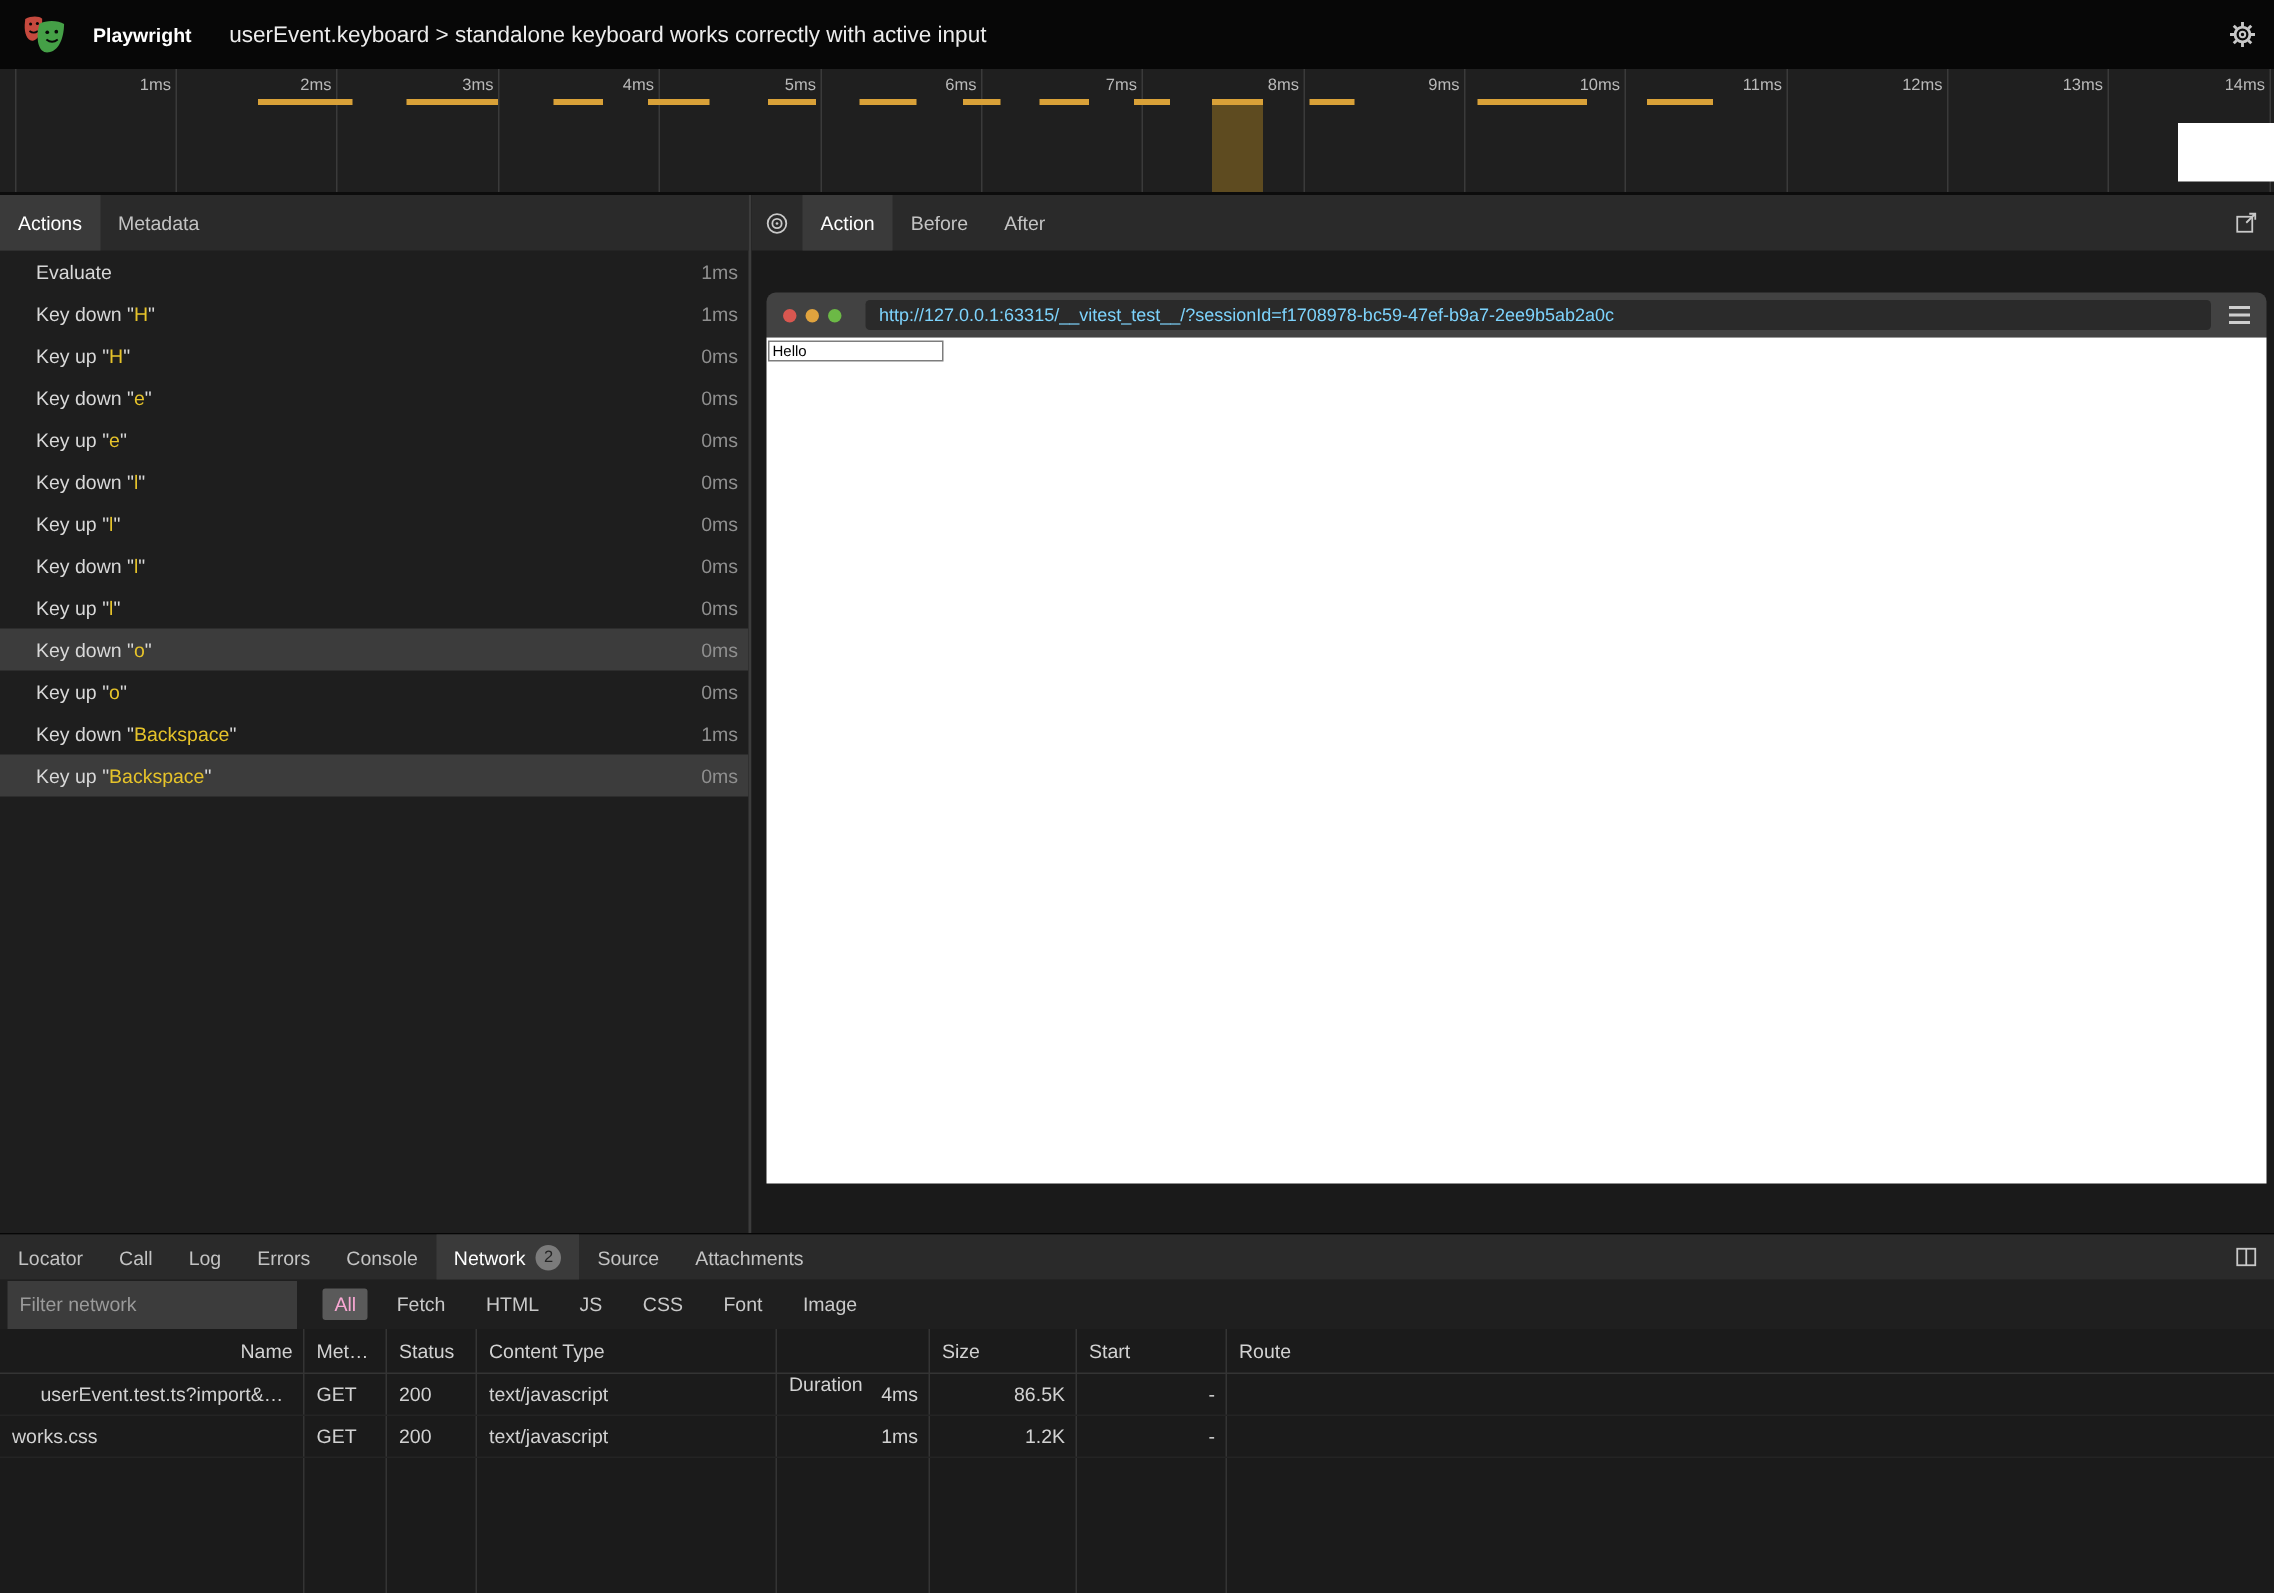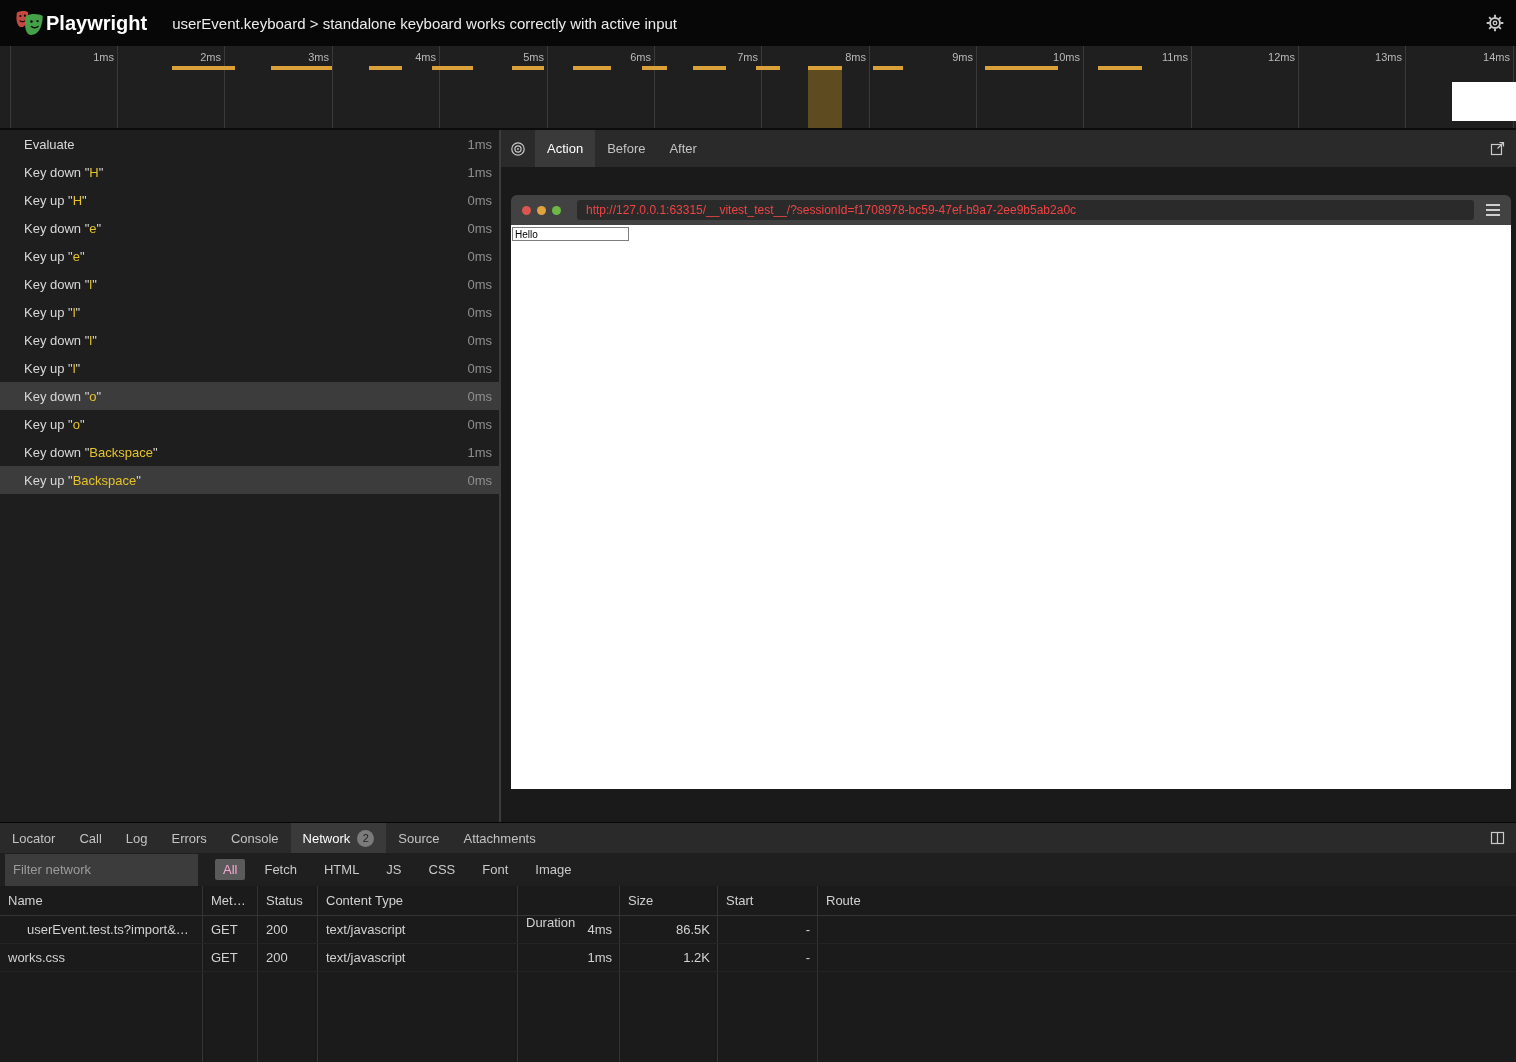--- a/index.html
+++ b/index.html
@@ -3,21 +3,21 @@
 <meta charset="utf-8">
 <style>
   * { box-sizing: border-box; margin: 0; padding: 0; }
   html,body { width:1516px; height:1062px; overflow:hidden; background:#1e1e1e;
     font-family:"Liberation Sans", sans-serif; }
 
   
   .topbar { position:absolute; left:0; top:0; width:1516px; height:46px; background:#070707;
     display:flex; align-items:center; }
   .logo { margin-left:14px; width:32px; height:32px; flex:0 0 auto; }
-  .app-name { color:#ffffff; font-size:20px; font-weight:bold; }
+  .app-name { color:#ffffff; font-size:13px; font-weight:bold; margin-left:16px; }
   .test-title { color:#ececec; font-size:15px; margin-left:25px; white-space:nowrap; }
   .gear { position:absolute; right:12px; top:14px; width:18px; height:18px; cursor:pointer; }
 
   
   .timeline { position:absolute; left:0; top:46px; width:1516px; height:84px; background:#1f1f1f;
     border-bottom:2px solid #0c0c0c; overflow:hidden; }
   .tl-line { position:absolute; top:0; bottom:0; width:1px; background:#3a3a3a; }
   .tl-label { position:absolute; top:5px; height:14px; width:58px; text-align:right;
     font-size:11px; color:#b9b9b9; }
   .tl-bar { position:absolute; top:20px; height:4px; background:#d9a138; }
@@ -50,21 +50,21 @@
   .action-key { color:#e6c32a; }
   .action-dur { margin-left:auto; color:#8f8f8f; }
 
   
   .snapshot-area { flex:1; padding:28px 0 0 10px; }
   .browser { width:1000px; }
   .chrome { height:30px; background:#424242; border-radius:6px 6px 0 0; display:flex;
     align-items:center; padding:0 11px; }
   .dot { width:9px; height:9px; border-radius:50%; margin-right:6px; flex:0 0 auto; }
   .urlbar { flex:1; height:20px; background:#2a2a2a; border-radius:3px; margin:0 12px 0 10px;
-    padding:0 9px; font-size:12px; line-height:20px; color:#ef4444; white-space:nowrap;
+    padding:0 9px; font-size:12px; line-height:20px; color:#7dd3fc; white-space:nowrap;
     overflow:hidden; }
   .menu-icon { width:14px; height:12px; display:flex; flex-direction:column;
     justify-content:space-between; cursor:pointer; }
   .menu-icon div { height:2px; background:#cfcfcf; }
   .page { width:1000px; height:564px; background:#ffffff; position:relative; }
   .page input { position:absolute; left:1px; top:2px; width:117px; height:14px;
     border:1px solid #7d7d7d; font-size:10px; padding:0 2px; color:#000;
     font-family:"Liberation Sans", sans-serif; background:#fff; }
 
   
@@ -156,20 +156,28 @@
     <div class="tl-bar" style="left: 756px; width: 24px;"></div>
     <div class="tl-bar tall" style="left: 808px; width: 34px;"></div>
     <div class="tl-bar" style="left: 873px; width: 30px;"></div>
     <div class="tl-bar" style="left: 985px; width: 73px;"></div>
     <div class="tl-bar" style="left: 1098px; width: 44px;"></div>
     <div class="tl-thumb" style="left: 1452px; top: 36px; width: 64px; height: 39px;"></div>
   </div>
 
 <div class="main">
   <div class="left-panel">
+    <div class="tabstrip">
+        <div class="tab selected">
+          <span>Actions</span>
+        </div>
+        <div class="tab">
+          <span>Metadata</span>
+        </div>
+      </div>
     <div class="action-list">
         <div class="action-row">
           <span>Evaluate</span>
           <span class="action-dur">1ms</span>
         </div>
         <div class="action-row">
           <span>Key down "</span>
           <span class="action-key">H</span>
           <span>"</span>
           <span class="action-dur">1ms</span>
@@ -341,21 +349,21 @@
   </div>
   <div class="net-table" id="net-table">
       <div class="vline" style="left: 202px;"></div>
       <div class="vline" style="left: 257px;"></div>
       <div class="vline" style="left: 317px;"></div>
       <div class="vline" style="left: 517px;"></div>
       <div class="vline" style="left: 619px;"></div>
       <div class="vline" style="left: 717px;"></div>
       <div class="vline" style="left: 817px;"></div>
       <div class="net-header">
-        <div class="net-cell" style="width: 203px;">Name</div>
+        <div class="net-cell" style="width: 203px; text-align: right;">Name</div>
         <div class="net-cell" style="width: 55px;">Method</div>
         <div class="net-cell" style="width: 60px;">Status</div>
         <div class="net-cell" style="width: 200px;">Content Type</div>
         <div class="net-cell" style="width: 102px; margin-top: 44px;">Duration</div>
         <div class="net-cell" style="width: 98px;">Size</div>
         <div class="net-cell" style="width: 100px;">Start</div>
         <div class="net-cell" style="width: 698px;">Route</div>
       </div>
       <div class="net-row">
         <div class="net-cell" style="width: 203px; padding-left: 27px;">userEvent.test.ts?import&amp;bro…</div>

